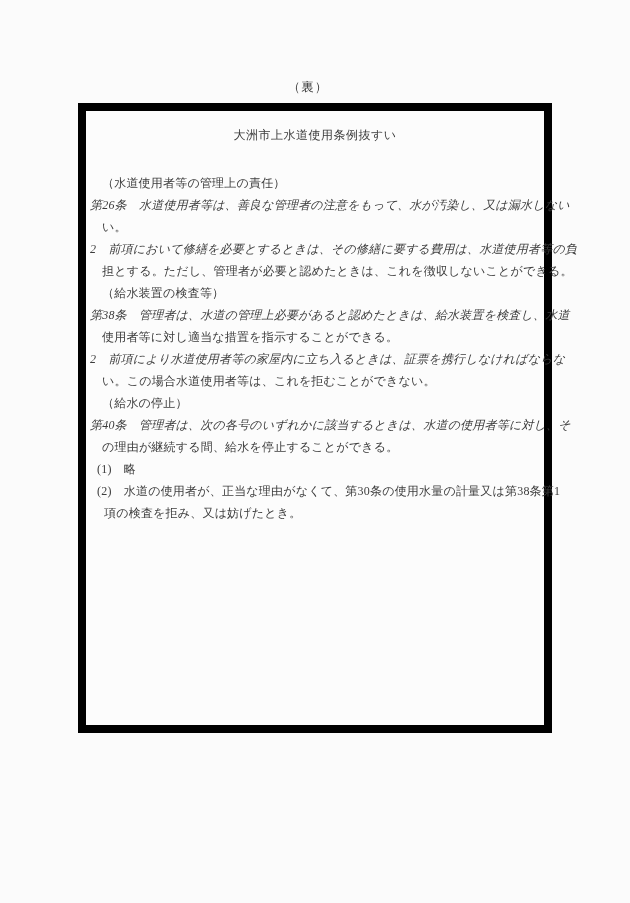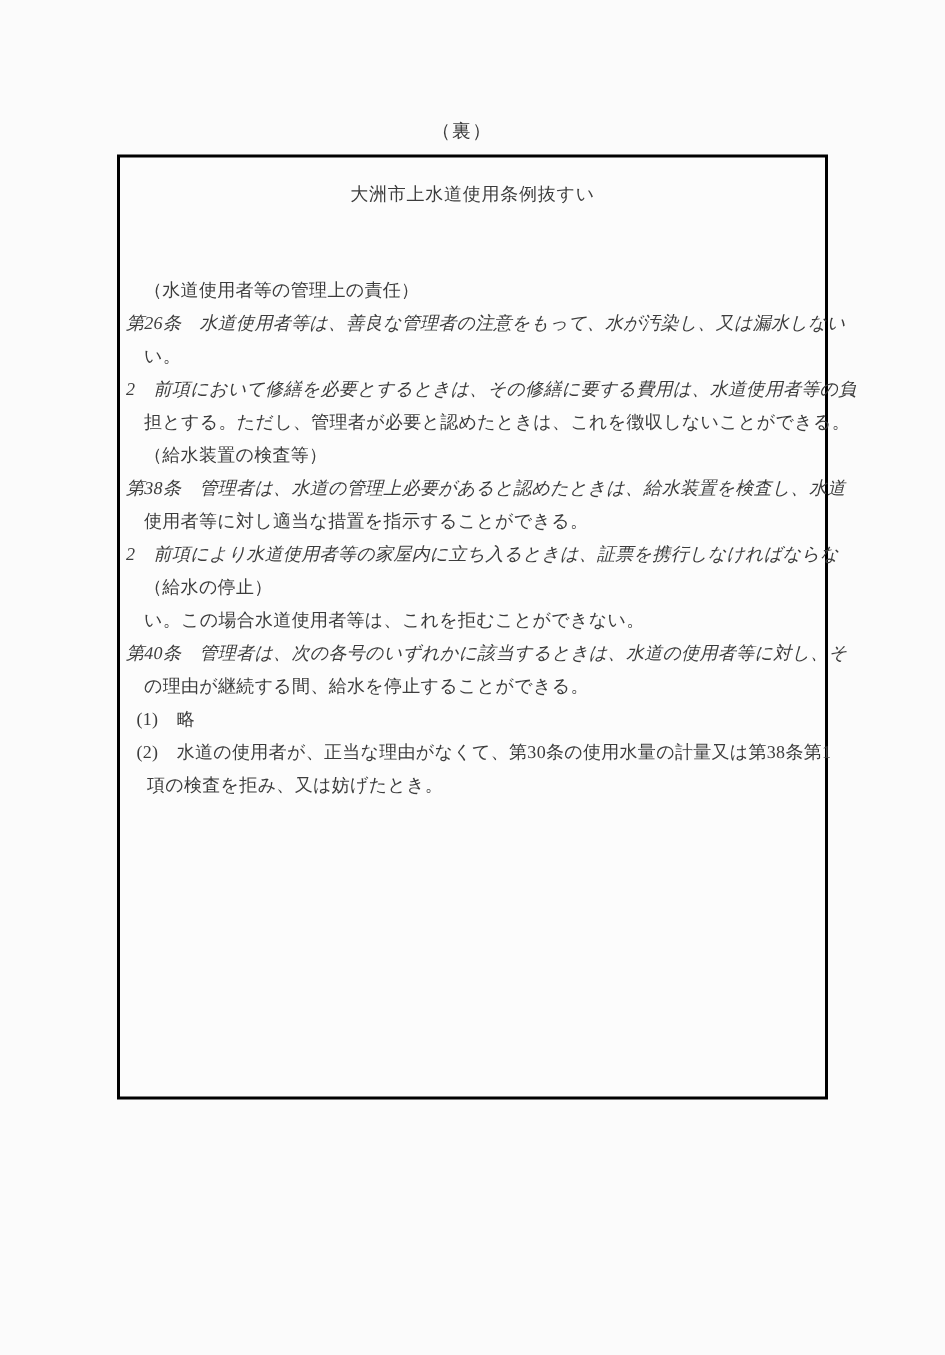--- a/index.html
+++ b/index.html
@@ -26,33 +26,33 @@
     line-height: 16px;
     letter-spacing: 1px;
   }
   .doc-box {
     position: absolute;
     left: 78px;
     top: 103px;
     width: 474px;
     height: 630px;
     box-sizing: border-box;
-    border: 2px solid #000000;
+    border: 8px solid #000000;
     background: #fcfcfc;
   }
   .doc-title {
     margin-top: 13px;
     text-align: center;
     font-size: 12px;
     line-height: 22px;
     letter-spacing: 0.5px;
     white-space: pre;
   }
   .doc-body {
-    margin-top: 42px;
+    margin-top: 26px;
     padding-left: 4px;
     padding-right: 5px;
     font-size: 12px;
   }
   .line {
     line-height: 22px;
     white-space: pre;
     letter-spacing: 0.2px;
   }
   .ind-0 { padding-left: 0; font-style: italic; }
@@ -74,22 +74,22 @@
     <div class="doc-body">
       <div class="line ind-1">（水道使用者等の管理上の責任）</div>
       <div class="line ind-0">第26条　水道使用者等は、善良な管理者の注意をもって、水が汚染し、又は漏水しない</div>
       <div class="line ind-1">い。</div>
       <div class="line ind-0">2　前項において修繕を必要とするときは、その修繕に要する費用は、水道使用者等の負</div>
       <div class="line ind-1">担とする。ただし、管理者が必要と認めたときは、これを徴収しないことができる。</div>
       <div class="line ind-1">（給水装置の検査等）</div>
       <div class="line ind-0">第38条　管理者は、水道の管理上必要があると認めたときは、給水装置を検査し、水道</div>
       <div class="line ind-1">使用者等に対し適当な措置を指示することができる。</div>
       <div class="line ind-0">2　前項により水道使用者等の家屋内に立ち入るときは、証票を携行しなければならな</div>
+      <div class="line ind-1">い。この場合水道使用者等は、これを拒むことができない。</div>
       <div class="line ind-1">（給水の停止）</div>
-      <div class="line ind-1">い。この場合水道使用者等は、これを拒むことができない。</div>
       <div class="line ind-0">第40条　管理者は、次の各号のいずれかに該当するときは、水道の使用者等に対し、そ</div>
       <div class="line ind-1">の理由が継続する間、給水を停止することができる。</div>
       <div class="line ind-h">(1)　略</div>
       <div class="line ind-h">(2)　水道の使用者が、正当な理由がなくて、第30条の使用水量の計量又は第38条第1</div>
       <div class="line ind-d">項の検査を拒み、又は妨げたとき。</div>
     </div>
 
   </div>
 
 </div>

